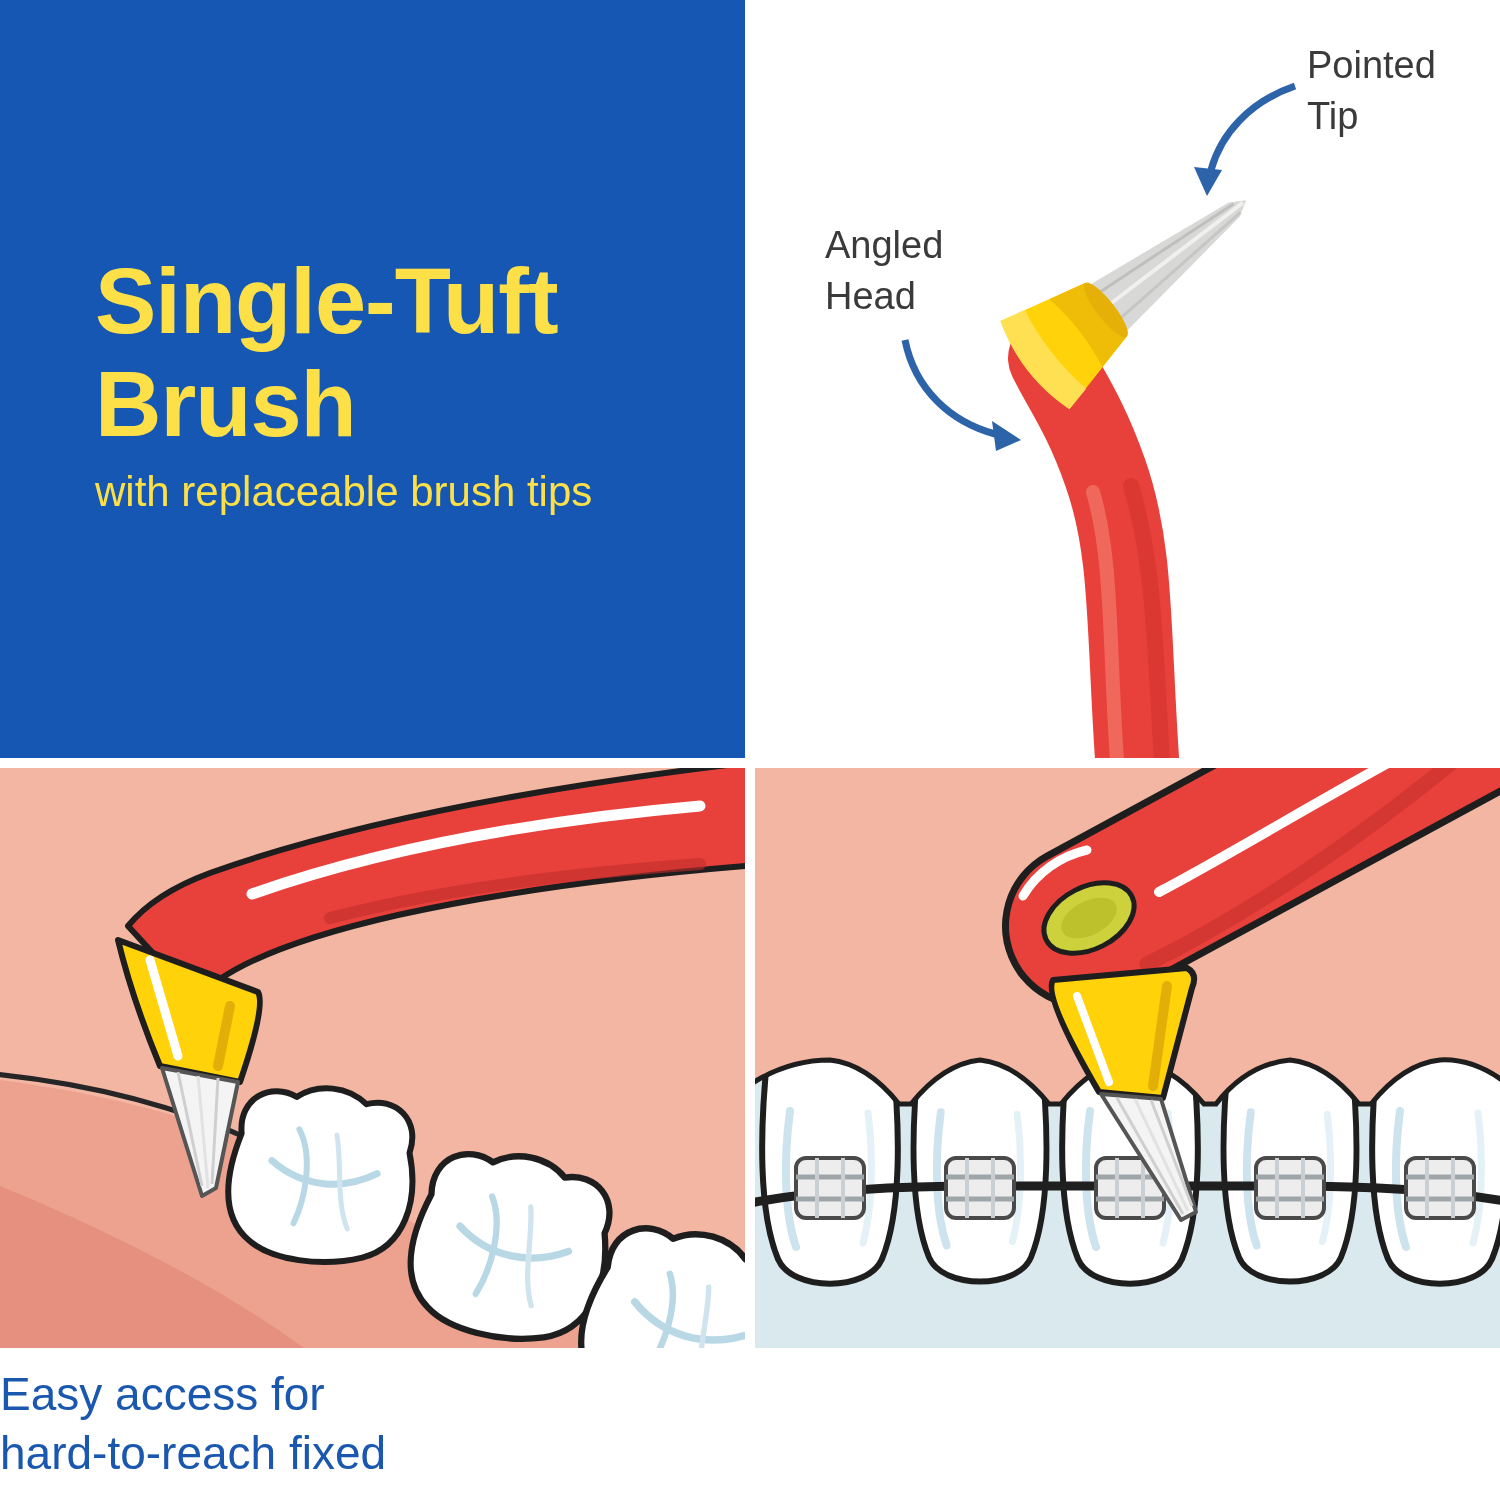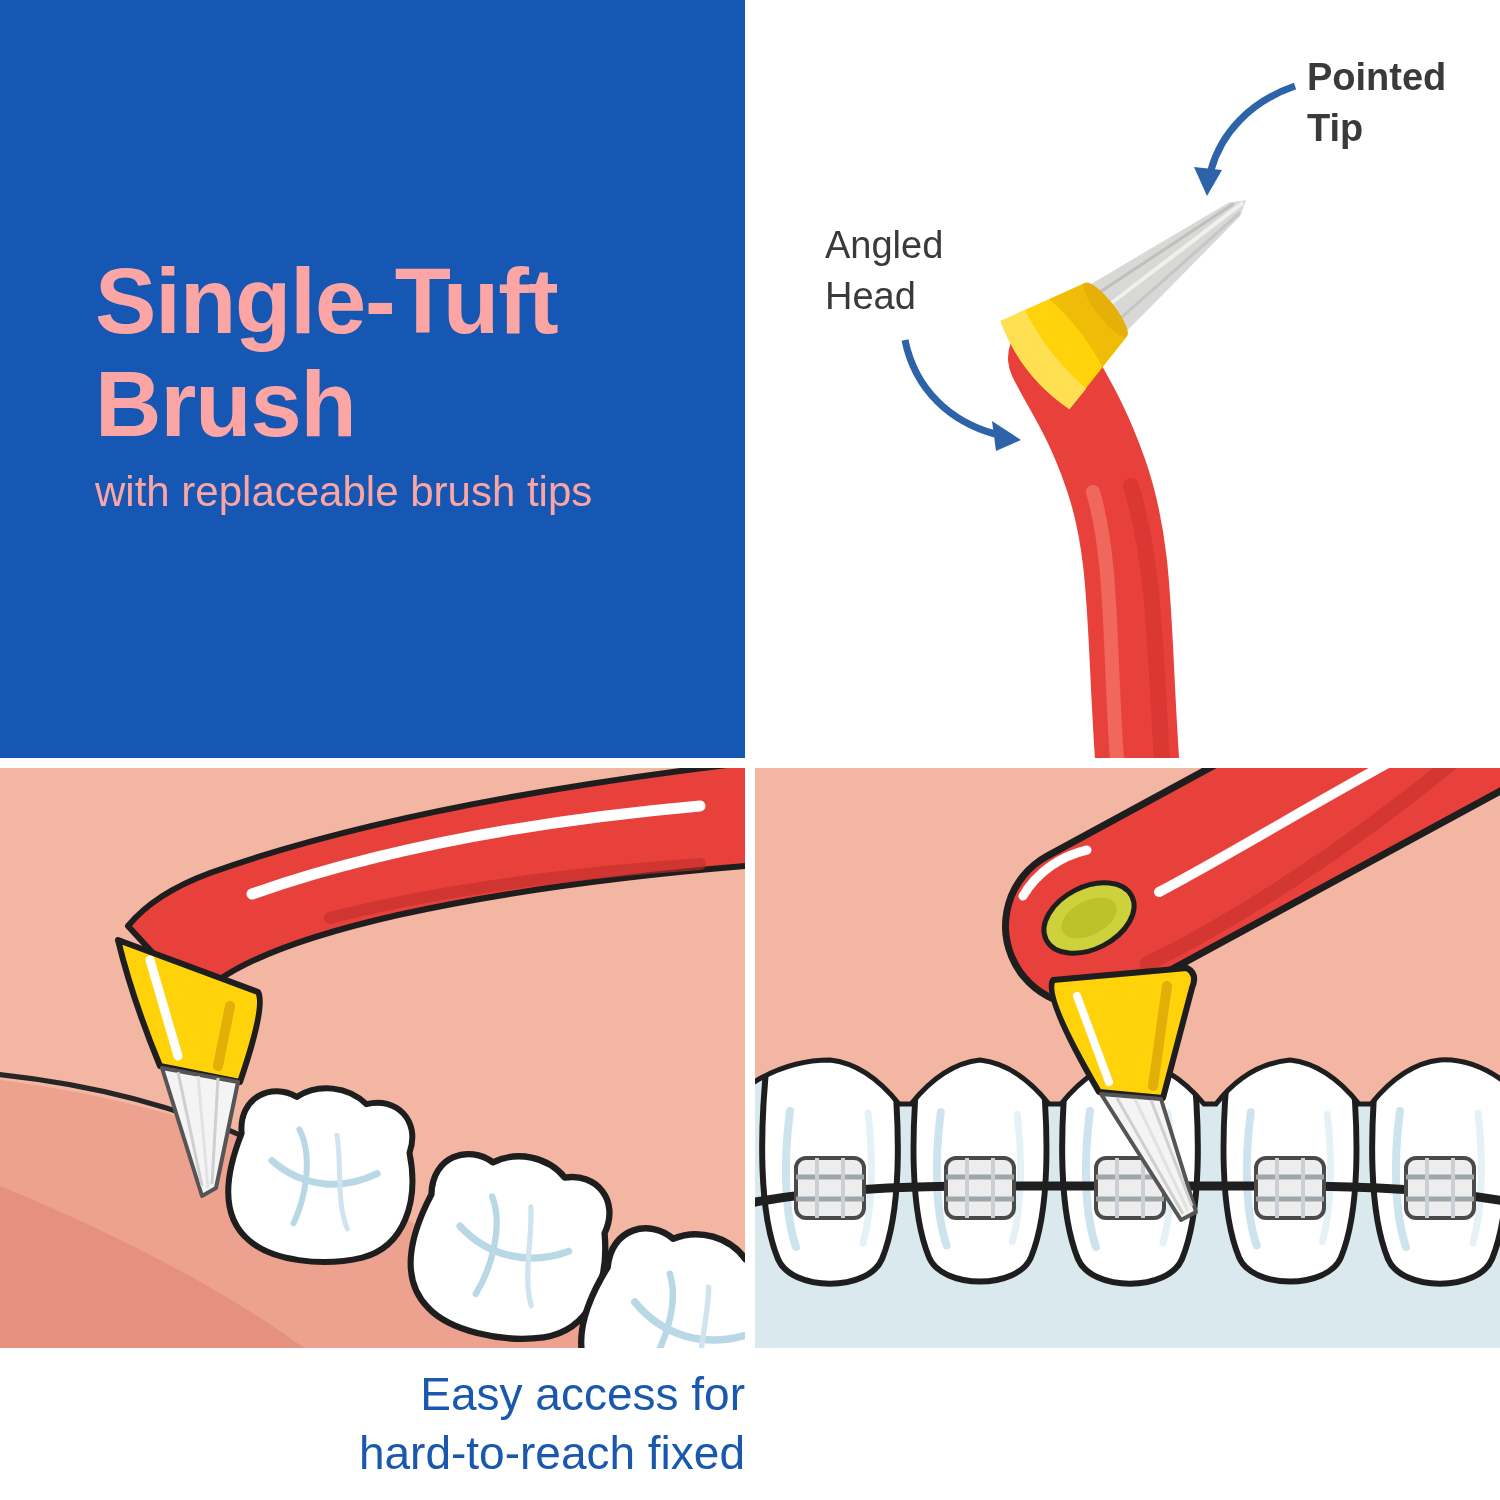--- a/index.html
+++ b/index.html
@@ -10,41 +10,41 @@
     display:grid;
     grid-template-columns:745px 745px;
     grid-template-rows:758px 732px;
     gap:10px;
     font-family:"Liberation Sans", sans-serif;
     overflow:hidden;
   }
   .panel { position:relative; overflow:hidden; }
   .panel-intro {
     background:#1557b2;
-    color:#fca5a5;
+    color:#fde047;
     padding:250px 60px 0 95px;
   }
   .intro-title { font-size:92px; font-weight:bold; line-height:1.12; letter-spacing:-1px; }
   .intro-subtitle { margin-top:12px; font-size:42px; font-weight:normal; }
   .panel-product { background:#ffffff; }
   .panel-product svg { position:absolute; left:0; top:0; }
   .label {
     position:absolute;
     font-size:38px;
     color:#3a3a3a;
     line-height:1.35;
   }
-  .label-pointed { left:552px; top:52px;font-weight:bold; }
+  .label-pointed { left:552px; top:40px; }
   .label-angled  { left:70px;  top:220px; }
   .panel-bottom { background:#ffffff; display:flex; flex-direction:column; }
   .illustration { width:745px; height:580px; display:block; }
   .caption {
     height:152px;
     display:flex; flex-direction:column;
-    justify-content:center; align-items:flex-end;
+    justify-content:center; align-items:flex-start;
     text-align:center;
     background:#ffffff;
     color:#1a57ae;
     font-size:46px;
     line-height:1.28;
   }
 </style>
 </head>
 <body>
 

